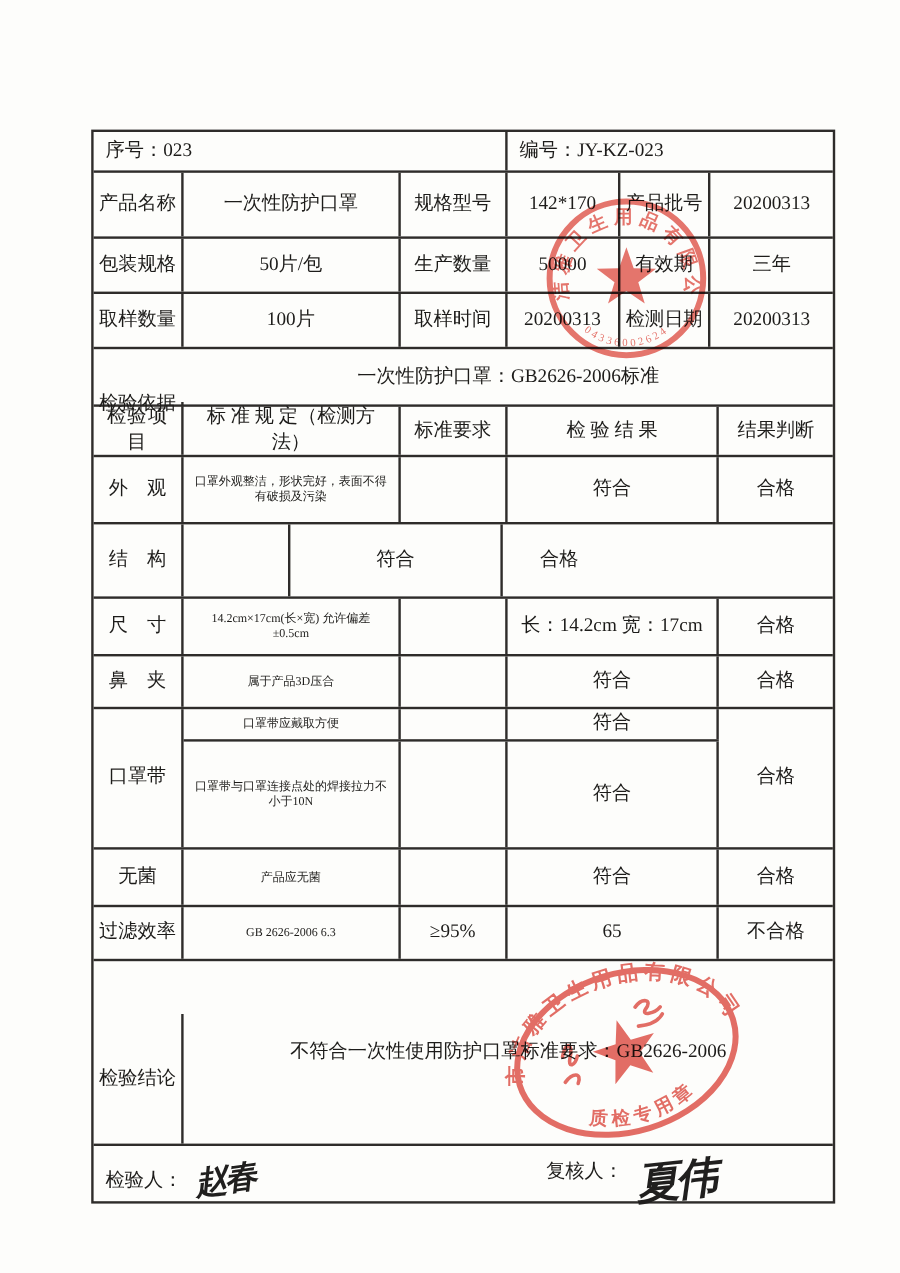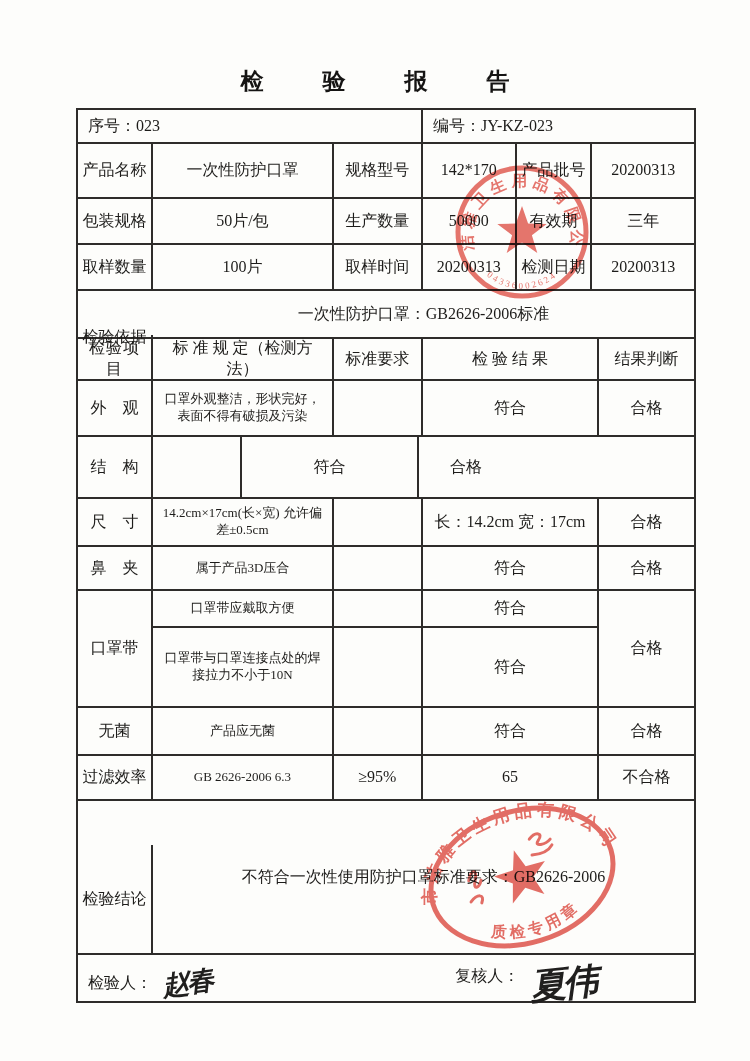--- a/index.html
+++ b/index.html
@@ -31,21 +31,21 @@
   .row:last-child{border-bottom:none;}
   .cell{
     border-right:2px solid var(--line);
     display:flex;align-items:center;justify-content:center;
     text-align:center;font-size:16px;line-height:1.3;
     padding:2px 4px;overflow:visible;
   }
   .cell:last-child{border-right:none;}
   .cell.keep-r{border-right:2px solid var(--line);}
   .left{justify-content:flex-start;text-align:left;padding-left:10px;}
-  .std{font-size:13px;padding:2px 8px;}
+  .std{font-size:10px;padding:2px 8px;}
   
   .s1{width:56%;} .s2{width:44%;}
   
   .i1{width:12.2%;} .i2{width:29.3%;} .i3{width:14.5%;}
   .i4{width:15.2%;} .i5{width:12.3%;} .i6{width:16.5%;}
   
   .b1{width:12.2%;margin-top:44px;} .b2{width:87.8%;border-radius:22px;}
   
   .c1{width:12.2%;} .c2{width:29.3%;} .c3{width:14.5%;}
   .c4{width:28.6%;} .c5{width:15.4%;}
@@ -72,21 +72,20 @@
     mix-blend-mode:multiply;opacity:.8;
   }
   .stamp-top{left:432px;top:142px;color:#e0534a;}
   .stamp-bottom{left:392px;top:772px;color:#dd4a40;}
 </style>
 </head>
 <body>
 
 <div class="page">
 
-  <div class="title">检　验　报　告</div>
 
   <div class="report-table">
 
     <div class="row" style="height:34px">
       <div class="cell s1 left">
         <span>序号：</span>
           <span>023</span>
       </div>
       <div class="cell s2 left">
         <span>编号：</span>
@@ -161,21 +160,21 @@
       <div class="cell c1">鼻　夹</div>
       <div class="cell c2 std">属于产品3D压合</div>
       <div class="cell c3"></div>
       <div class="cell c4">符合</div>
       <div class="cell c5">合格</div>
     </div>
 
     <div class="row" style="height:117px">
       <div class="cell c1">口罩带</div>
       <div class="mid">
-        <div class="midrow" style="height:37px">
+        <div class="midrow" style="height:27px">
           <div class="cell m2 std">口罩带应戴取方便</div>
           <div class="cell m3"></div>
           <div class="cell m4 keep-r">符合</div>
         </div>
         <div class="midrow">
           <div class="cell m2 std">口罩带与口罩连接点处的焊接拉力不小于10N</div>
           <div class="cell m3"></div>
           <div class="cell m4 keep-r">符合</div>
         </div>
       </div>

